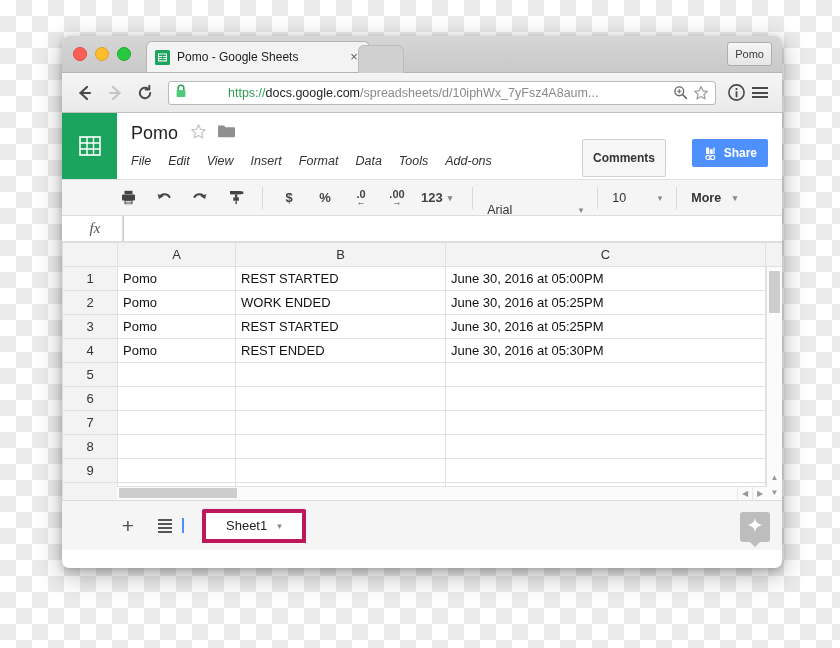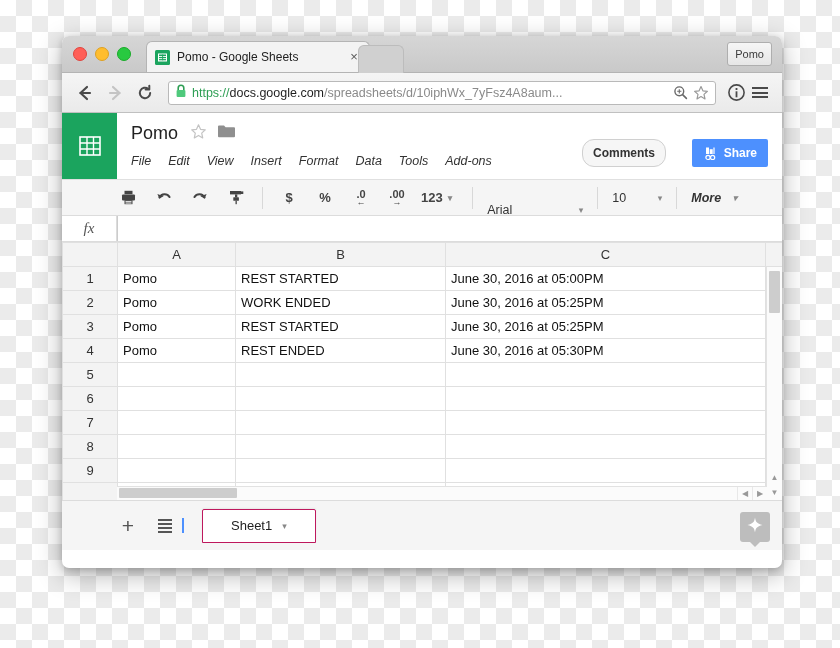--- a/index.html
+++ b/index.html
@@ -155,21 +155,21 @@
     flex: 0 0 auto;
     margin-right: 5px;
   }
   .url {
     flex: 1 1 auto;
     font-size: 12.5px;
     white-space: nowrap;
     overflow: hidden;
     color: #8a8a8a;
   }
-  .url .scheme { color: #2e9e54; }
+  .url .scheme { color: #2e9e54; margin-left: 36px; }
   .url .host { color: #1f1f1f; }
   .omni-icon {
     flex: 0 0 auto;
     margin-left: 5px;
     color: #6a6a6a;
     display: flex;
     align-items: center;
   }
   .menu-icon {
     width: 24px; height: 26px;
@@ -229,28 +229,28 @@
     margin-right: 17px;
     white-space: nowrap;
     font-style: italic;
   }
   .comments-btn {
     position: absolute;
     right: 116px;
     top: 26px;
     height: 28px;
     border: 1px solid #d0d0d0;
-    border-radius: 12px;
+    border-radius: 2px;
     background: #f6f6f6;
     font-size: 12px;
     font-weight: bold;
     color: #333;
     display: flex;
     align-items: center;
-    padding: 8px 10px;
+    padding: 18px 10px;
     box-sizing: border-box;
   }
   .share-btn {
     position: absolute;
     right: 14px;
     top: 26px;
     height: 28px;
     border-radius: 2px;
     background: #4d90fe;
     color: #fff;
@@ -308,20 +308,21 @@
   }
 
   
   .formula-bar {
     position: relative;
     height: 25px;
     background: #fff;
     border-bottom: 1px solid #dcdcdc;
     display: flex;
     align-items: flex-end;
+    padding-left: 6px;
   }
   .namebox {
     width: 55px;
     height: 100%;
     border-right: 1px solid #dcdcdc;
     display: flex;
     align-items: center;
     justify-content: center;
     font-family: "Liberation Serif", serif;
     font-style: italic;
@@ -488,25 +489,25 @@
   }
   .blue-bar {
     width: 2px;
     height: 15px;
     background: #4d90fe;
     margin-right: 18px;
   }
   .sheet-tab {
     height: 34px;
     background: #fff;
-    border: 1px solid #be185d;
+    border: 4px solid #be185d;
     border-radius: 2px 2px 0 0;
     display: flex;
     align-items: center;
-    padding: 0 28px;
+    padding: 0 20px;
     font-size: 13px;
     color: #222;
     box-shadow: 0 -1px 2px rgba(0,0,0,0.06);
     box-sizing: border-box;
   }
   .explore-btn {
     position: absolute;
     right: 12px;
     bottom: 8px;
     width: 30px;
@@ -726,21 +727,21 @@
 
     <div class="tb-sep"></div>
 
     <div class="tb-box" style="width:62px;gap:16px;">
       <span>10</span>
       <span class="caret">▾</span>
     </div>
 
     <div class="tb-sep"></div>
 
-    <div class="tb-box" style="width:58px;font-weight:bold;font-style:italic;">
+    <div class="tb-box" style="width:58px;font-weight:bold;">
       <span>More</span>
       <span class="caret" style="margin-left:5px;">▾</span>
     </div>
   </div>
 
   <div class="formula-bar">
     <div class="namebox">fx</div>
     <div class="formula-input"></div>
   </div>
 

